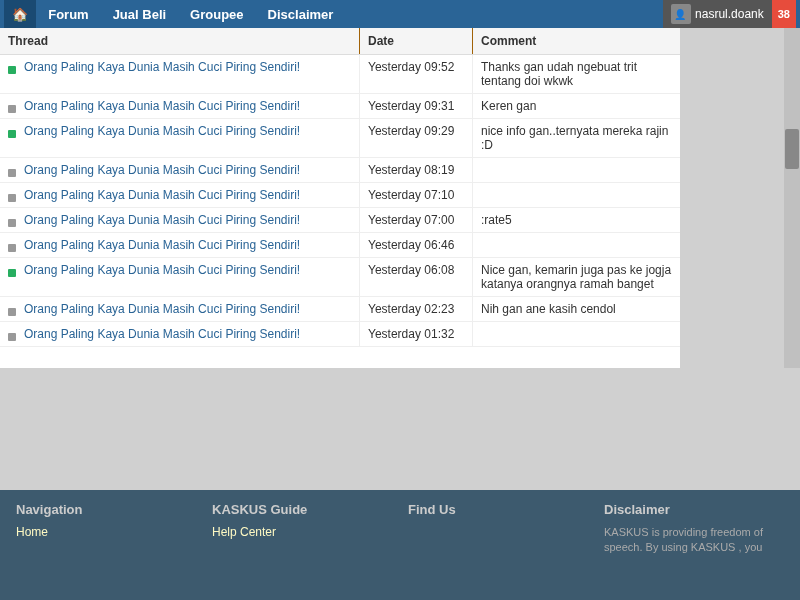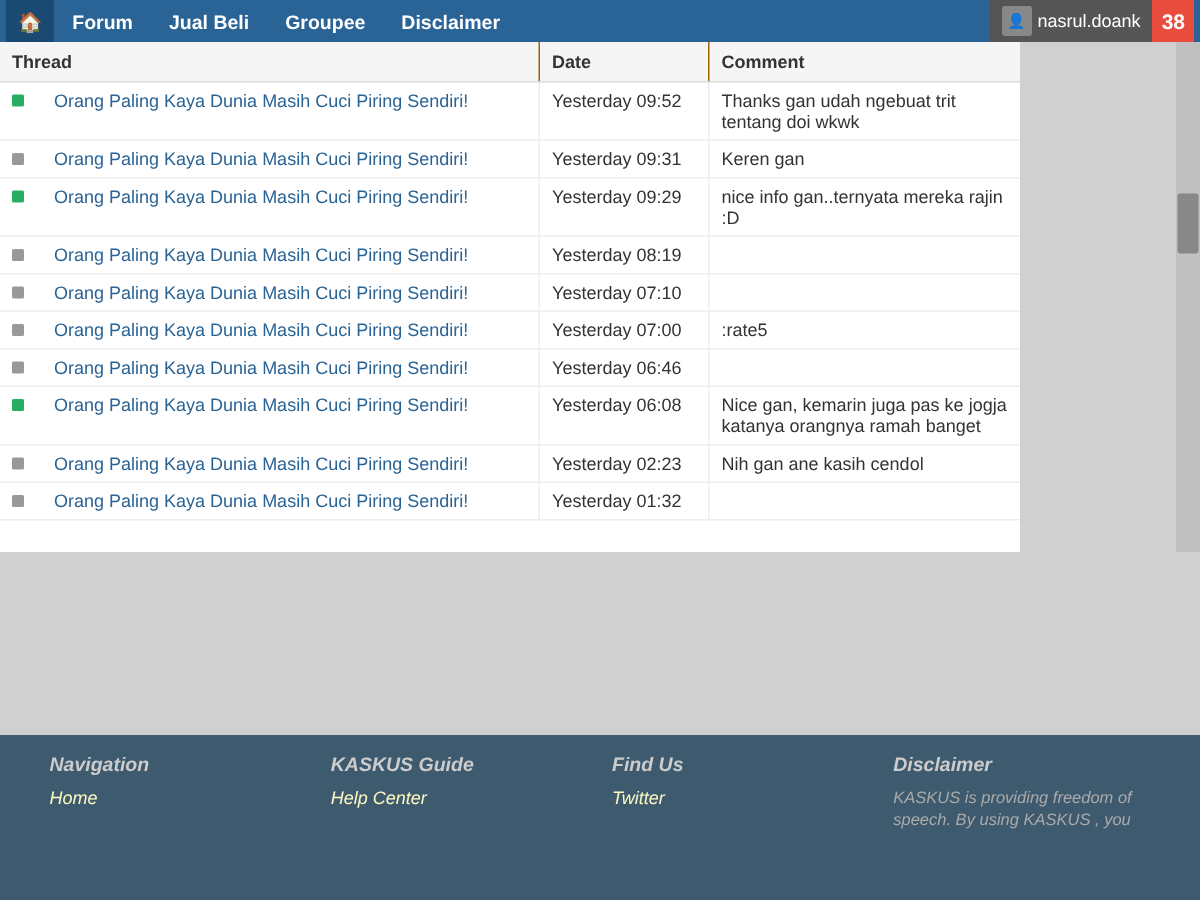--- a/index.html
+++ b/index.html
@@ -50,21 +50,21 @@
       font-size: 12px;
       display: flex;
       align-items: center;
       gap: 4px;
       height: 28px;
     }
     .top-nav .notif-badge {
       background: #e74c3c;
       color: white;
       padding: 2px 6px;
-      font-size: 14px;
+      font-size: 11px;
       font-weight: bold;
       height: 28px;
       display: flex;
       align-items: center;
     }
     .user-avatar {
       width: 20px;
       height: 20px;
       background: #888;
       border-radius: 2px;
@@ -119,22 +119,22 @@
       height: 8px;
       border-radius: 1px;
       margin-right: 4px;
       vertical-align: middle;
       flex-shrink: 0;
     }
     .dot-green { background: #27ae60; }
     .dot-gray { background: #999; }
     .thread-col {
       display: flex;
-      align-items: center;
-      gap: 16px;
+      align-items: flex-end;
+      gap: 4px;
     }
     .col-thread { width: 350px; }
     .col-date { width: 110px; }
     .col-comment { width: 202px; }
 
     
     .gray-area {
       background: #d0d0d0;
       height: 140px;
     }
@@ -144,23 +144,22 @@
       background: #3d5a6e;
       padding: 12px 0;
       position: absolute;
       bottom: 0;
       left: 0;
       right: 0;
       height: 110px;
     }
     .footer-inner {
       display: flex;
-      padding: 0 25px;
+      padding: 0 8px;
       gap: 0;
-      font-style: italic;
     }
     .footer-col {
       flex: 1;
       padding: 0 8px;
     }
     .footer-col-title {
       color: #ccc;
       font-size: 13px;
       font-weight: bold;
       margin-bottom: 8px;
@@ -344,20 +343,19 @@
     <div class="footer-col">
       <div class="footer-col-title">Navigation</div>
       <a class="footer-col-link">Home</a>
     </div>
     <div class="footer-col">
       <div class="footer-col-title">KASKUS Guide</div>
       <a class="footer-col-link">Help Center</a>
     </div>
     <div class="footer-col">
       <div class="footer-col-title">Find Us</div>
-      <a class="footer-col-link">Twitter</a>
     </div>
     <div class="footer-col">
       <div class="footer-col-title">Disclaimer</div>
       <p class="footer-disclaimer">KASKUS is providing freedom of speech. By using KASKUS , you</p>
     </div>
   </div>
 </div>
 
 </body></html>

